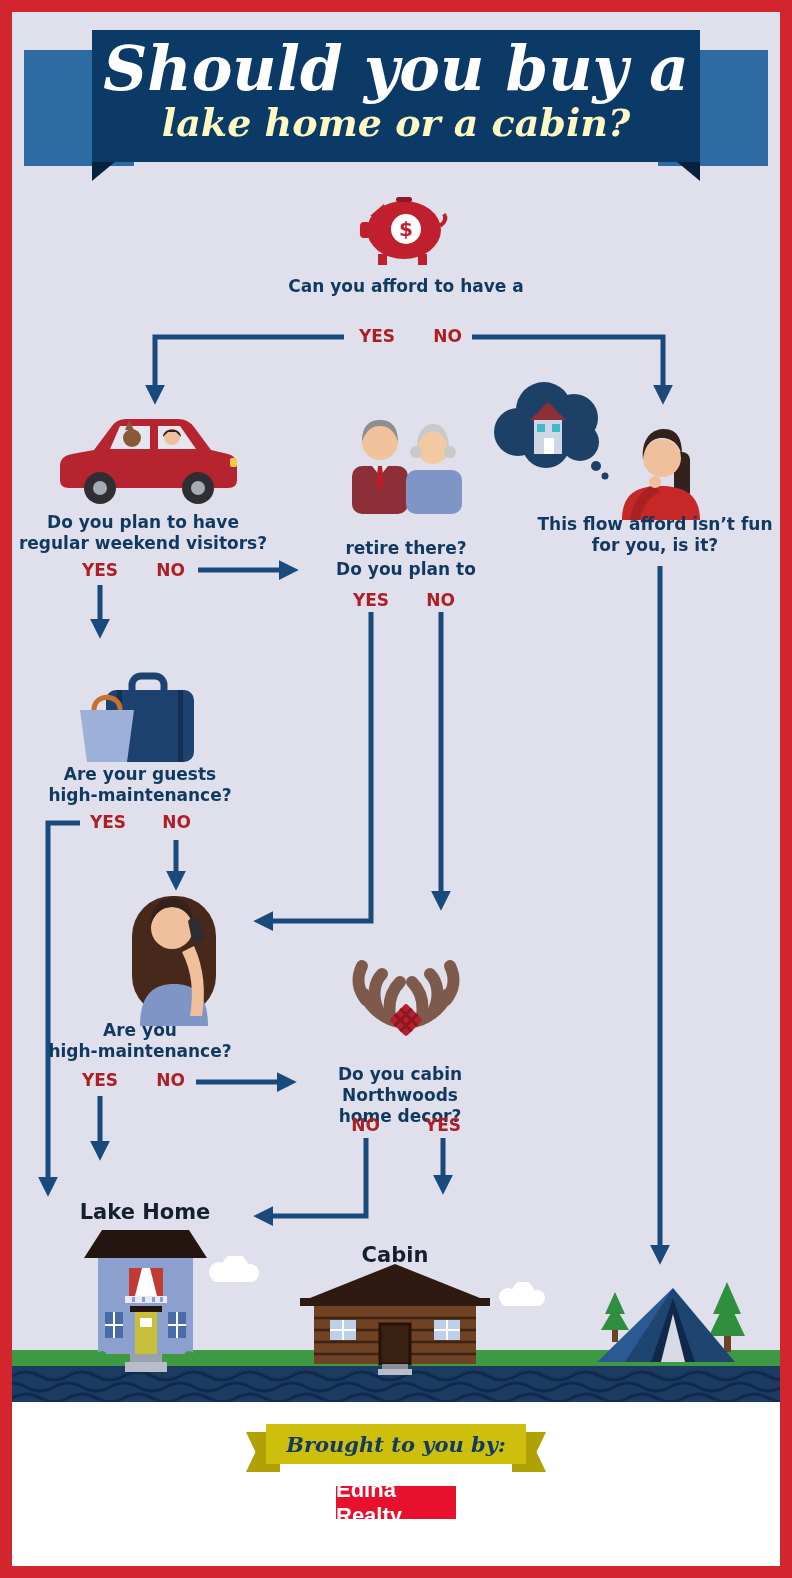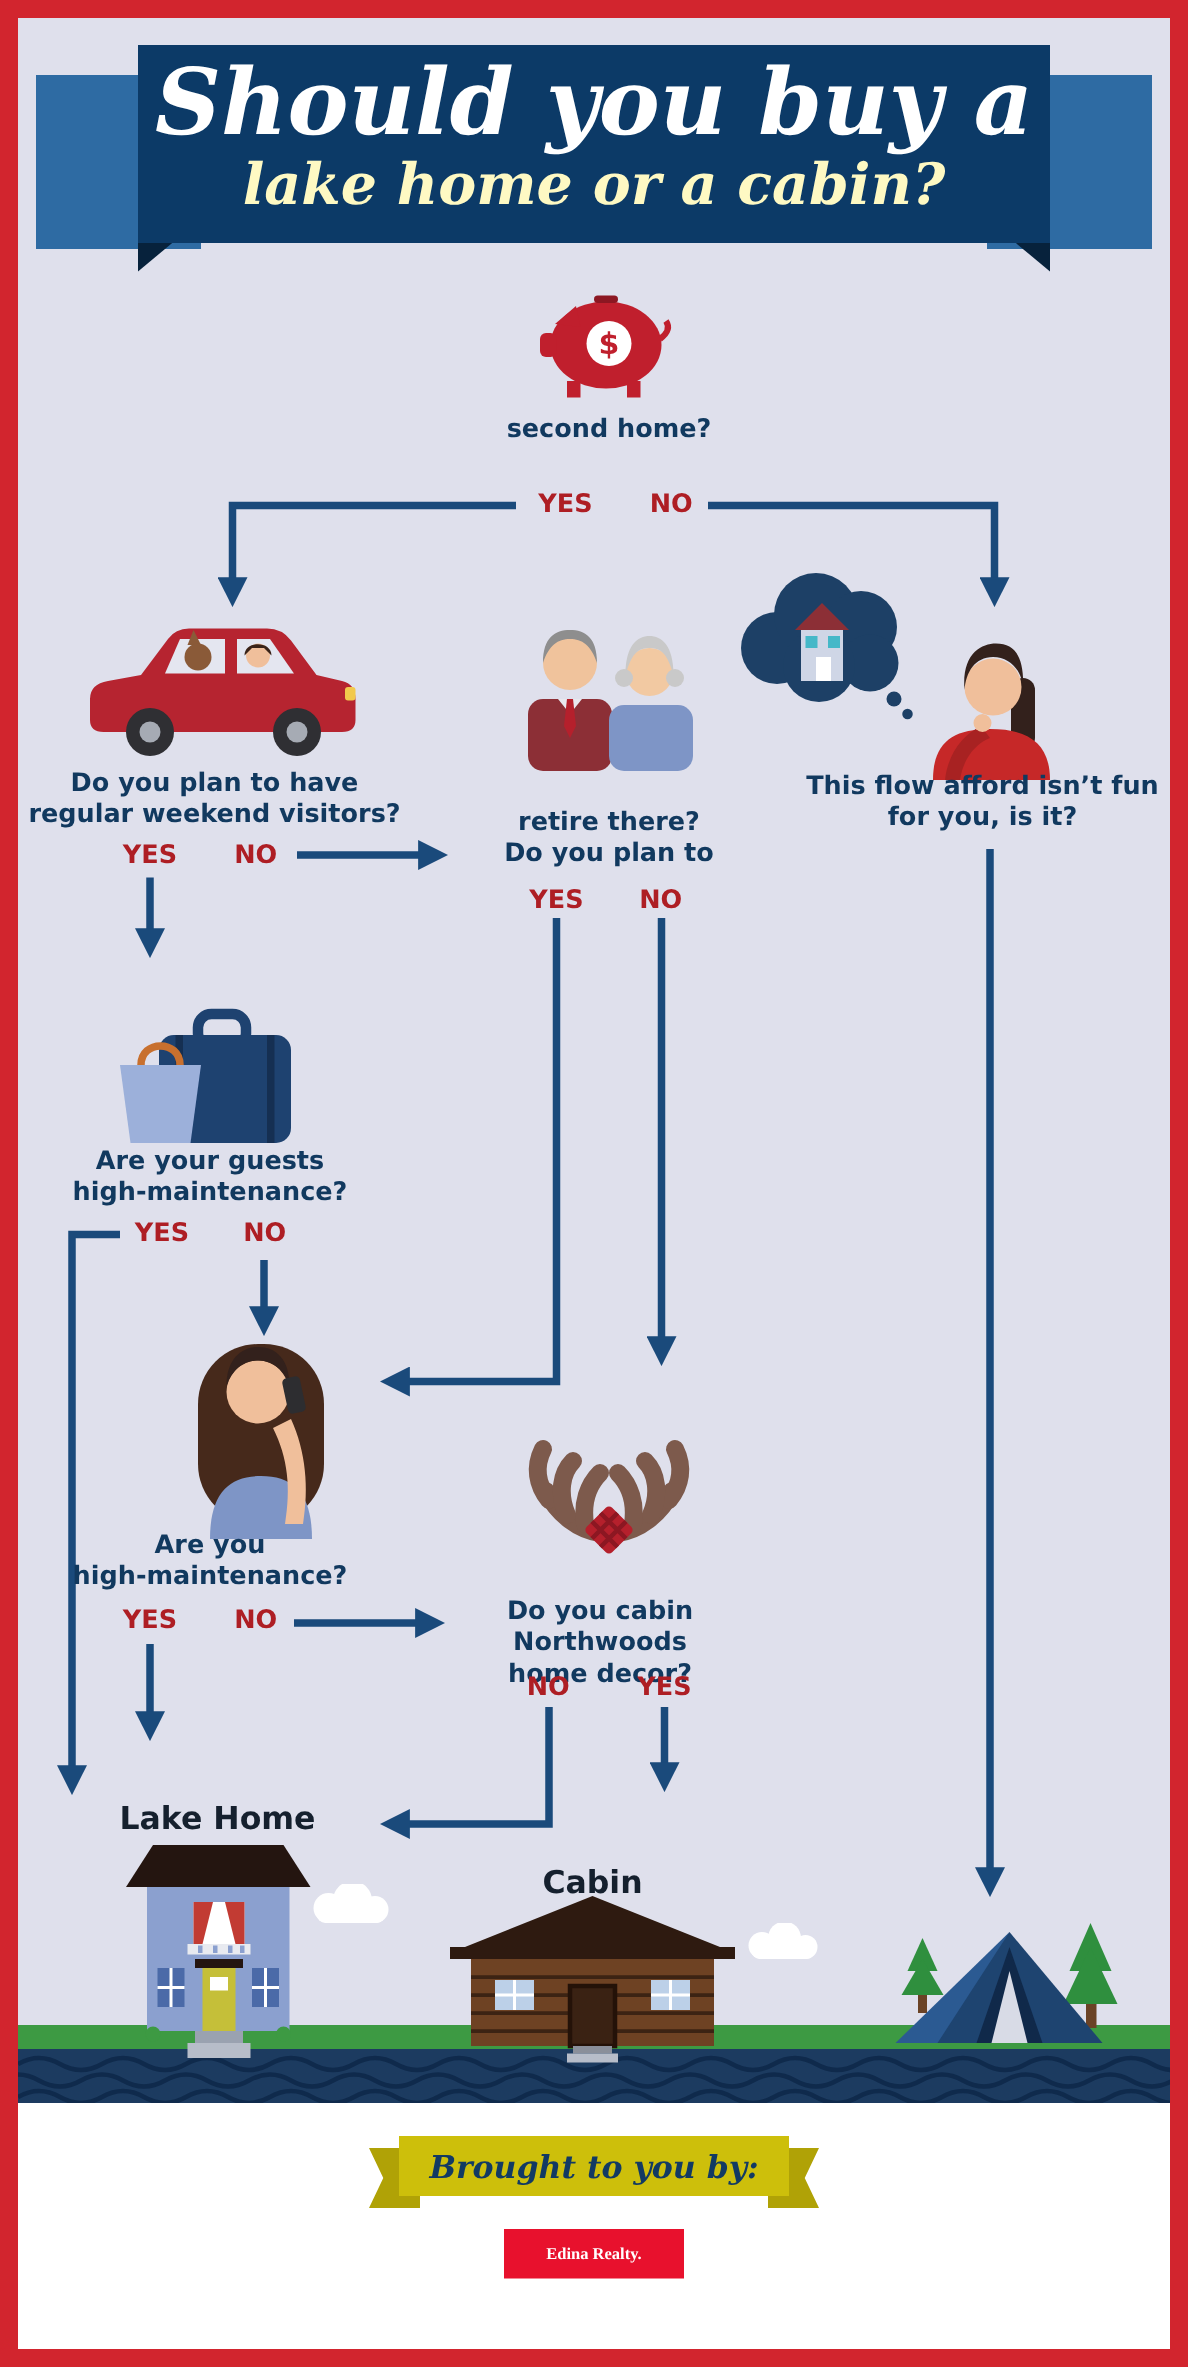--- a/index.html
+++ b/index.html
@@ -24,21 +24,21 @@
   .grass{position:absolute;left:12px;top:1350px;width:768px;height:16px;background:#3d9a43;z-index:2;}
   .water{position:absolute;left:12px;top:1366px;width:768px;height:36px;background:#1c3b60;z-index:2;}
   .ribbon-main{position:absolute;left:266px;top:1424px;width:260px;height:40px;background:#cdbf0b;z-index:6;
                display:flex;align-items:center;justify-content:center;}
   .ribbon-tail{position:absolute;top:1432px;width:34px;height:40px;background:#b0a206;z-index:5;}
   .ribbon-tail-l{left:246px;clip-path:polygon(100% 0,100% 100%,0 100%,28% 50%,0 0);}
   .ribbon-tail-r{left:512px;clip-path:polygon(0 0,100% 0,72% 50%,100% 100%,0 100%);}
   .ribbon-text{font-family:"DejaVu Serif",serif;font-style:italic;font-weight:700;font-size:21px;color:#123a63;}
   .logo{position:absolute;left:336px;top:1486px;width:120px;height:33px;background:#e8112d;z-index:6;
         display:flex;align-items:center;justify-content:center;}
-  .logo-text{font-family:Liberation Serif, serif;font-weight:700;font-size:11px;color:#ffffff;}
+  .logo-text{font-family:Liberation Sans, sans-serif;font-weight:700;font-size:22px;color:#ffffff;}
 </style>
 </head>
 <body>
 
 <div class="canvas">
 
   <div class="bg"></div>
   <div class="grass"></div>
 
   <div class="water">
@@ -87,21 +87,21 @@
     <path d="M12 24 L26 12 L29 26 Z" fill="#c01f2d"></path>
     <rect x="2" y="30" width="11" height="16" rx="4" fill="#c01f2d"></rect>
     <rect x="20" y="62" width="9" height="11" fill="#c01f2d"></rect>
     <rect x="60" y="62" width="9" height="11" fill="#c01f2d"></rect>
     <rect x="38" y="5" width="16" height="5" rx="2.5" fill="#8c1722"></rect>
     <circle cx="48" cy="37" r="15" fill="#ffffff"></circle>
     <text x="48" y="44" text-anchor="middle" font-family="DejaVu Sans" font-size="20" font-weight="bold" fill="#c01f2d">$</text>
   </svg>
 
   <div class="q" style="left:266px;top:276px;width:280px;">
-    <div>second home?</div>
+    <div>Can you afford to have a</div>
   </div>
   <span class="ans" style="left:352px;top:326px;width:50px;">YES</span>
   <span class="ans" style="left:425px;top:326px;width:45px;">NO</span>
 
   <svg class="illus" style="left:50px;top:404px;" width="195" height="112" viewBox="0 0 195 112">
     <path d="M10 76 L10 62 Q10 52 22 50 L44 46 L62 22 Q67 15 76 15 L128 15 Q138 15 144 23 L161 46 L178 50 Q187 52 187 62 L187 76 Q187 84 178 84 L19 84 Q10 84 10 76 Z" fill="#b62430"></path>
     <polygon points="70,22 100,22 100,45 60,45" fill="#e4e6f0"></polygon>
     <polygon points="108,22 130,22 146,45 108,45" fill="#e4e6f0"></polygon>
     <polygon points="75,26 79,16 84,26" fill="#8a5a38"></polygon>
     <circle cx="82" cy="34" r="9" fill="#8a5a38"></circle>

